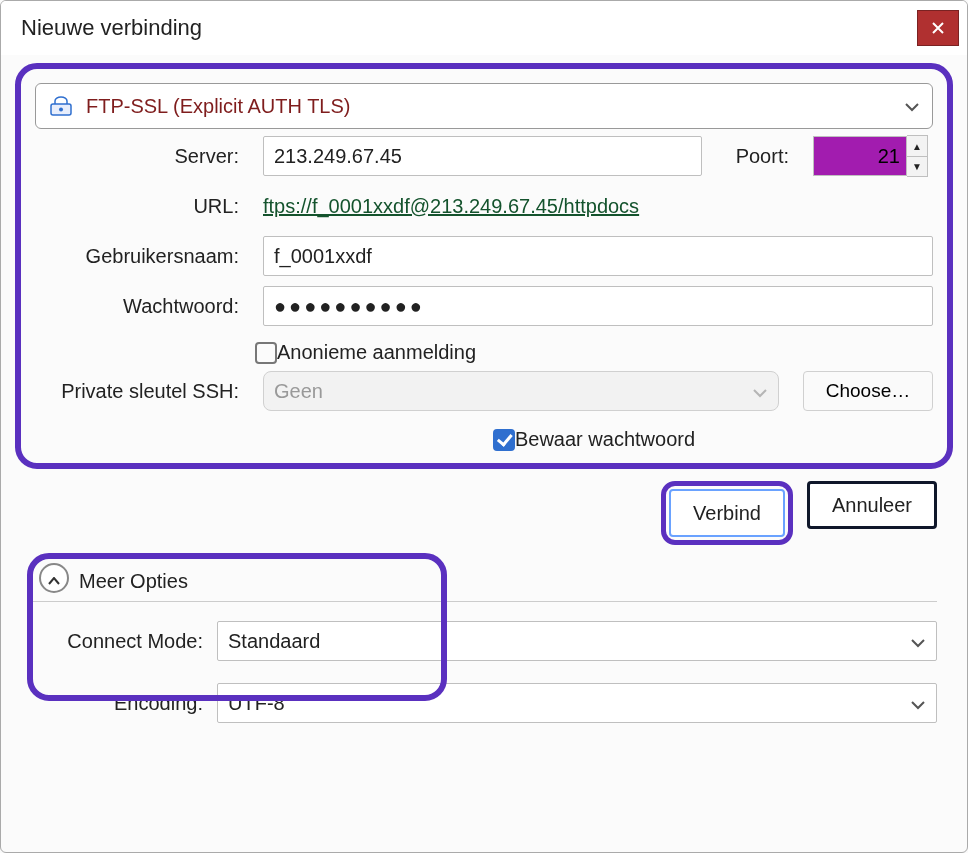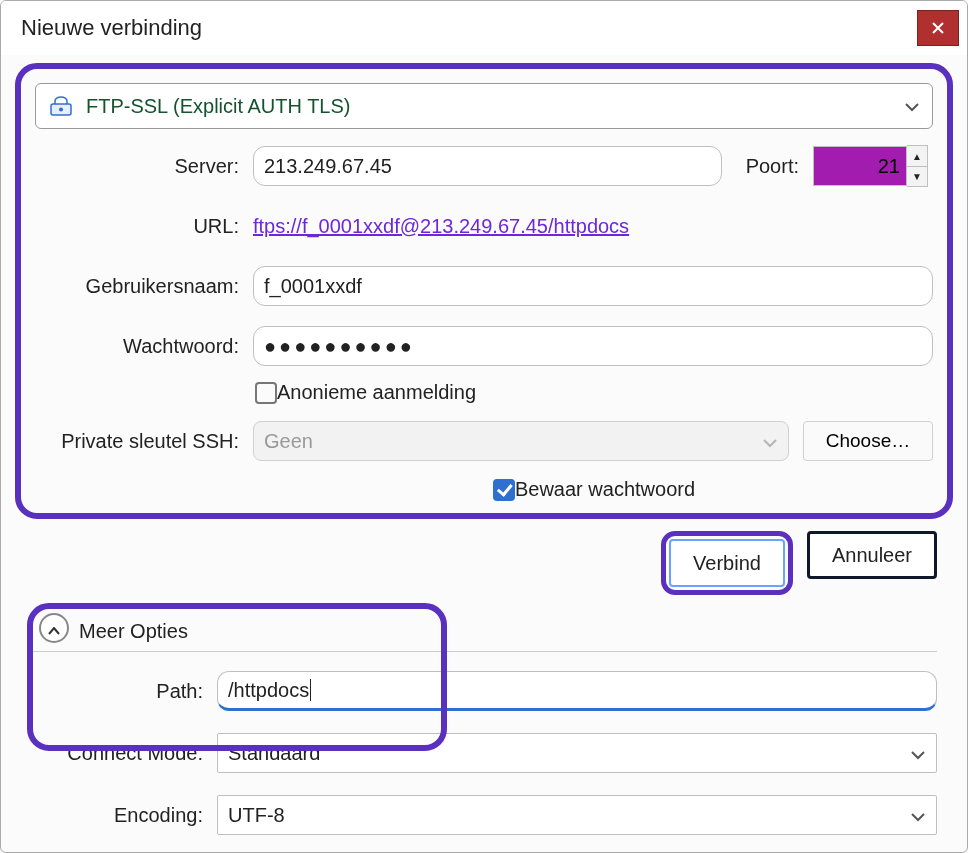--- a/index.html
+++ b/index.html
@@ -57,31 +57,31 @@
     border: 1px solid #999;
     border-radius: 6px;
     height: 46px;
     padding: 0 12px;
     background:#fff;
   }
   .proto-combo .proto-icon {
     width: 26px; height: 22px;
     display:inline-flex; align-items:center; justify-content:center;
   }
-  .proto-label { flex:1; color:#14532d; font-size: 20px; }
+  .proto-label { flex:1; color:#7f1d1d; font-size: 20px; }
   .chev-down svg { width: 16px; height: 10px; stroke:#555; }
 
   
-  .form-row { display:flex; align-items:center; gap: 14px; height: 46px; margin-top: 14px; }
+  .form-row { display:flex; align-items:center; gap: 24px; height: 46px; margin-top: 4px; }
   .lbl { width: 204px; text-align:right; color:#222; font-size: 20px; flex-shrink:0; }
   .txt-input {
     flex:1;
     height: 40px;
     border: 1px solid #bfbfbf;
-    border-radius: 12px;
+    border-radius: 2px;
     padding: 0 10px;
     font-size: 20px;
     background:#fff;
     color:#222;
     outline:none;
   }
   .txt-input.focused { border-bottom: 3px solid #2f6fcf; }
 
   .port-wrap { display:flex; align-items:center; gap: 0; width: 120px; }
   .port-input {
@@ -90,21 +90,21 @@
     border: 1px solid #bfbfbf;
     text-align:right;
     padding-right: 6px;
     font-size: 20px;
     background:#a21caf;
   }
   .spinner { display:flex; flex-direction:column; border: 1px solid #bfbfbf; border-left:none;}
   .spin-btn { width:20px; height:20px; display:flex; align-items:center; justify-content:center; font-size:10px; user-select:none; background:#f3f3f3;}
   .spin-btn + .spin-btn { border-top:1px solid #bfbfbf; }
 
-  .url-link { color:#6d28d9; text-decoration: underline; font-size: 20px; word-break: break-all; }
+  .url-link { color:#14532d; text-decoration: underline; font-size: 20px; word-break: break-all; }
 
   .checkbox { width: 22px; height:22px; border:2px solid #777; border-radius:4px; display:inline-flex; align-items:center; justify-content:center; flex-shrink:0;}
   .checkbox.checked { background:#2f6fcf; border-color:#2f6fcf; }
   .checkbox.checked::after { content:""; width:6px; height:11px; border:solid #fff; border-width:0 3px 3px 0; transform: rotate(40deg) translateY(-2px);}
   .check-label { font-size: 20px; }
   .row-inline { display:flex; align-items:center; gap: 0; margin-top: 12px; padding-left: 220px;}
 
   .combo-disabled {
     flex:1;
     height:40px;
@@ -293,26 +293,20 @@
           <span>
             <svg width="12" height="8" viewBox="0 0 12 8">
                 <path d="M1 7 L6 1 L11 7" fill="none" stroke="#333" stroke-width="2"></path>
               </svg>
           </span>
         </div>
         <span>Meer Opties</span>
       </div>
       <div class="hr"></div>
 
-      <div class="lower-row">
-        <div class="lbl2">Path:</div>
-        <div class="txt-input focused cursor-bar" style="flex:1;display:flex;align-items:center;">
-            <span>/httpdocs</span>
-          </div>
-      </div>
 
       <div class="lower-row">
         <div class="lbl2">Connect Mode:</div>
         <div class="combo">
           <span>Standaard</span>
           <span class="chev-down">
             <svg viewBox="0 0 16 10">
                 <path d="M2 2 L8 8 L14 2" fill="none" stroke-width="2" stroke="#555"></path>
               </svg>
           </span>

